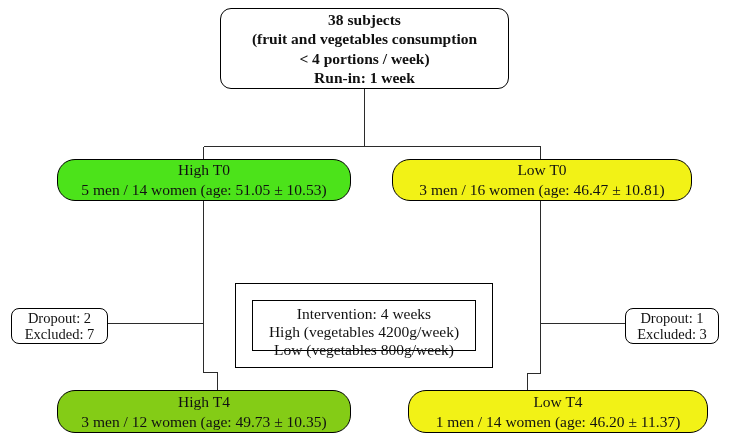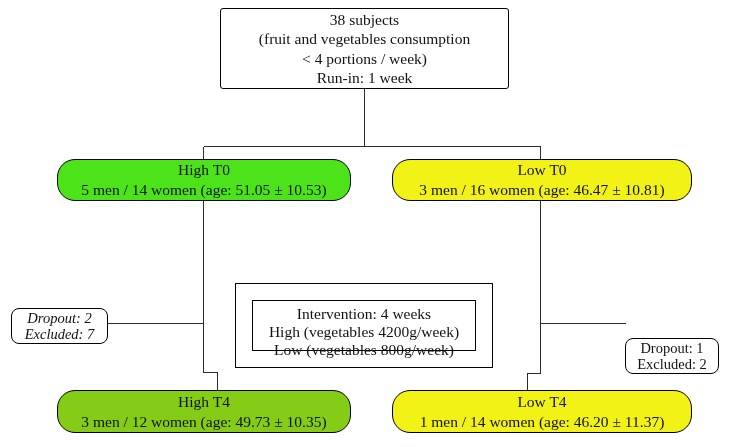--- a/index.html
+++ b/index.html
@@ -16,41 +16,41 @@
     position:absolute;
     box-sizing:border-box;
     border:1.7px solid #000000;
     background:#ffffff;
     text-align:center;
     display:flex;
     flex-direction:column;
     justify-content:center;
   }
   .rounded{border-radius:18px;}
-  .rounded-lg{border-radius:3px;}
+  .rounded-lg{border-radius:11px;font-weight:bold;}
   .rounded-sm{border-radius:8px;}
   .enrollment{
     left:220px;top:8px;width:289px;height:81px;
     font-size:15.5px;line-height:19.2px;
   }
   .group{
     height:42px;width:294px;
     font-size:15.5px;line-height:20px;
   }
   .g-high-t0{left:57px;top:159px;}
   .g-low-t0{left:392px;top:159px;width:300px;}
   .g-high-t4{left:57px;top:390px;height:43px;}
-  .g-low-t4{left:392px;top:390px;width:300px;height:43px;}
+  .g-low-t4{left:408px;top:390px;width:300px;height:43px;}
   .dropout{
     width:97px;height:36px;
     font-size:14.5px;line-height:16.5px;
     border-width:1.5px;
   }
-  .d-left{left:11px;top:308px;font-style:italic;}
-  .d-right{left:625px;top:308px;width:94px;margin-top:30px;}
+  .d-left{left:11px;top:308px;}
+  .d-right{left:625px;top:308px;width:94px;}
   .intervention-outer{
     position:absolute;left:235px;top:283px;width:258px;height:85px;
     box-sizing:border-box;border:1.6px solid #000000;background:#ffffff;
     padding:16px;
   }
   .intervention-inner{
     box-sizing:border-box;width:100%;height:100%;
     border:1.6px solid #000000;
     display:flex;flex-direction:column;justify-content:space-around;
     text-align:center;font-size:15.5px;line-height:18px;
@@ -99,21 +99,21 @@
   <div class="intervention-outer">
     <div class="intervention-inner">
       <span class="line">Intervention: 4 weeks</span>
       <span class="line">High (vegetables 4200g/week)</span>
       <span class="line">Low (vegetables 800g/week)</span>
     </div>
   </div>
 
   <div class="box rounded-sm dropout d-right">
     <span class="line">Dropout: 1</span>
-    <span class="line">Excluded: 2</span>
+    <span class="line">Excluded: 3</span>
   </div>
 
   <div class="box rounded group g-high-t4" style="background-color: #84cc16;">
     <span class="line">High T4</span>
     <span class="line">3 men / 12 women (age: 49.73 ± 10.35)</span>
   </div>
 
   <div class="box rounded group g-low-t4" style="background-color: rgb(242, 242, 22);">
     <span class="line">Low T4</span>
     <span class="line">1 men / 14 women (age: 46.20 ± 11.37)</span>

